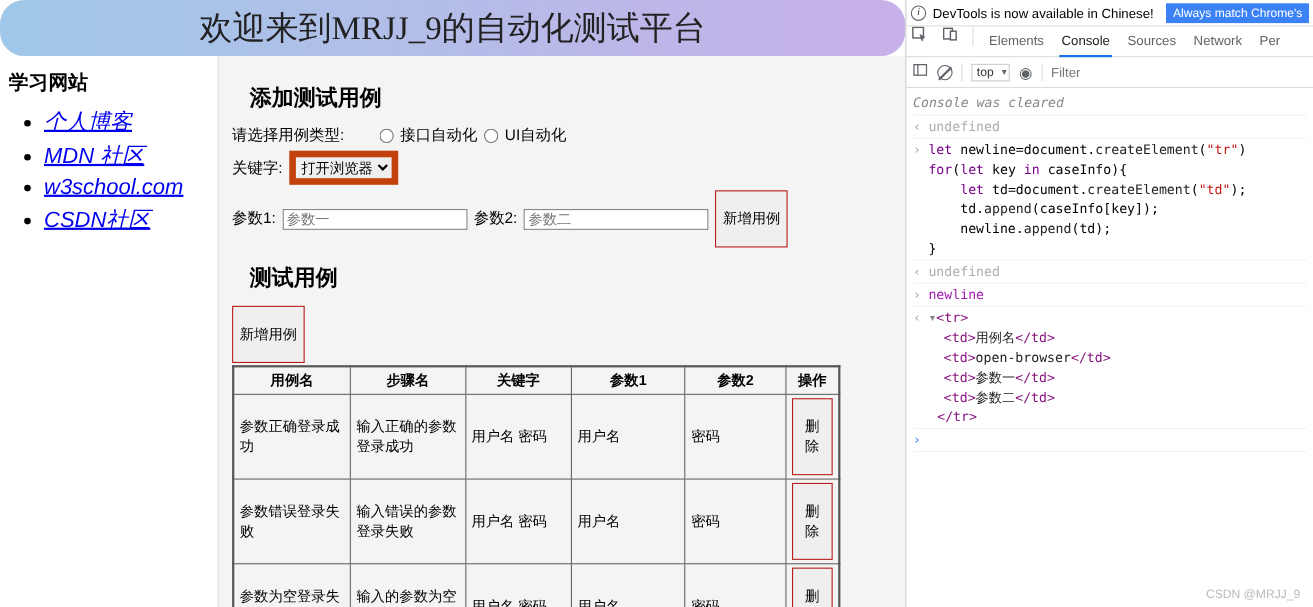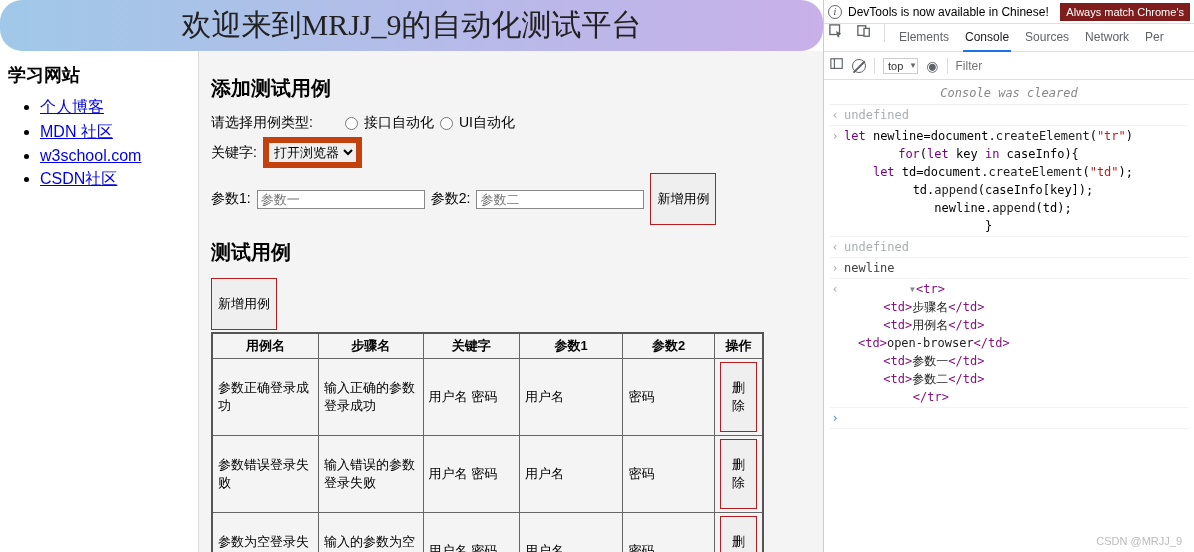--- a/index.html
+++ b/index.html
@@ -2,24 +2,24 @@
 <html><head>
   <meta charset="utf-8">
   <style>
     * { box-sizing: border-box; margin: 0; padding: 0; }
     body { font-family: Arial, sans-serif; font-size: 13px; width: 1194px; height: 552px; overflow: hidden; position: relative; }
     .header { background: linear-gradient(to right, #a0c8e8, #c8b0e8); padding: 5px 0; text-align: center; font-family: "SimSun", serif; font-size: 30px; color: #222; width: 823px; border-radius: 22px; }
     .main { display: flex; width: 823px; }
     .sidebar { width: 198px; padding: 12px 0; background: #fff; }
     .sidebar h3 { font-size: 18px; font-weight: bold; padding: 0 8px; margin-bottom: 10px; }
     .sidebar ul { list-style: disc; padding-left: 40px; }
-    .sidebar li { margin: 4px 0; font-size: 16px; }
+    .sidebar li { margin: 4px 0; font-size: 20px; font-style: italic; }
     .sidebar a { color: #0000ee; text-decoration: underline; }
     .content { flex: 1; padding: 10px 12px; background: #f4f4f4; border-left: 1px solid #ddd; }
-    .content h2 { font-size: 20px; font-weight: bold; margin: 14px 0 12px; }
+    .content h2 { font-size: 20px; font-weight: bold; margin: 14px 16px 12px; }
     .form-row { margin: 5px 0; display: flex; align-items: center; gap: 6px; flex-wrap: wrap; }
     .form-row label { font-size: 14px; }
     .form-row input[type="text"] { border: 1px solid #888; padding: 1px 3px; height: 19px; font-size: 13px; }
     .input-name { width: 168px; }
     .input-param { width: 168px; }
     .content select { border: 6px solid #c2410c; background: #efefef; font-size: 13px; padding: 1px; }
     .content button { border: 1px solid #b91c1c; background: #efefef; padding: 16px 6px; font-size: 13px; cursor: pointer; }
     .tbl { border-collapse: collapse; border: 2px solid #555; width: 553px; margin-top: 2px; }
     .tbl th, .tbl td { border: 1px solid #666; padding: 3px 5px; font-size: 13px; }
     .tbl th { text-align: center; font-weight: bold; background: #f4f4f4; }
@@ -27,34 +27,34 @@
     .col-step { width: 103px; }
     .col-kw { width: 95px; }
     .col-p1 { width: 102px; }
     .col-p2 { width: 90px; }
     .col-op { width: 48px; text-align: center; }
     .del-btn { border: 1px solid #888; background: #efefef; padding: 1px 4px; font-size: 12px; cursor: pointer; }
     
     .devtools { position: absolute; top: 0; right: 0; width: 371px; height: 552px; background: #fff; border-left: 1px solid #ccc; font-family: "Segoe UI", Arial, sans-serif; font-size: 12px; }
     .dt-banner { display: flex; align-items: center; height: 24px; border-bottom: 1px solid #ddd; padding: 0 4px; gap: 6px; }
     .info-icon { width: 14px; height: 14px; border: 1px solid #666; border-radius: 50%; display: inline-flex; align-items: center; justify-content: center; font-size: 10px; font-style: italic; font-family: serif; color: #444; }
-    .dt-banner-btn { background: #7f1d1d; color: #fff; padding: 3px 6px; font-size: 11px; margin-left: auto; }
+    .dt-banner-btn { background: #3b82f6; color: #fff; padding: 3px 6px; font-size: 11px; margin-left: auto; }
     .dt-tabs { display: flex; align-items: flex-start; height: 28px; border-bottom: 1px solid #ddd; padding: 0 4px; gap: 12px; color: #5f6368; }
     .dt-tabs .icon-btn { width: 16px; text-align: center; cursor: pointer; }
     .dt-tabs .tab { cursor: pointer; padding: 6px 2px; }
     .dt-tabs .tab.active { color: #202124; border-bottom: 2px solid #1a73e8; }
     .dt-toolbar { display: flex; align-items: center; height: 28px; border-bottom: 1px solid #ddd; padding: 0 6px; gap: 8px; color: #5f6368; }
     .dt-toolbar .filter { border: none; outline: none; font-size: 12px; width: 120px; color: #888; }
     .dt-toolbar .circ { width: 14px; height: 14px; border: 1.5px solid #5f6368; border-radius: 50%; position: relative; }
     .dt-toolbar .circ.slash::after { content: ""; position: absolute; width: 16px; height: 1.5px; background: #5f6368; top: 6px; left: -2px; transform: rotate(-45deg); }
     .dt-toolbar .dropdown { border: 1px solid #ccc; padding: 1px 14px 1px 4px; position: relative; font-size: 11px; color: #333; }
     .dt-toolbar .dropdown::after { content: "▾"; position: absolute; right: 2px; font-size: 9px; color: #666; }
     .dt-toolbar .eye { font-size: 14px; }
     .dt-toolbar .sep { width: 1px; height: 16px; background: #ddd; }
-    .console { padding: 2px 6px; font-family: Consolas, monospace; font-size: 12px; line-height: 1.5; text-align: center; }
+    .console { padding: 2px 6px; font-family: Consolas, monospace; font-size: 12px; line-height: 1.5; }
     .console .msg { color: #888; font-style: italic; padding: 2px 0; border-bottom: 1px solid #eee; }
     .console .row { padding: 1px 0; border-bottom: 1px solid #f2f2f2; display: flex; gap: 4px; }
     .console .arrow { color: #aaa; width: 10px; flex-shrink: 0; }
     .console .gray { color: #aaaeb3; }
     .console .code { white-space: pre; }
     .kw { color: #708; }
     .fn { color: #222; }
     .str { color: #c41a16; }
     .html-expand { padding-left: 14px; }
     .tag { color: #881280; }
@@ -205,28 +205,27 @@
     td.<span class="fn">append</span>(caseInfo[key]);
     newline.<span class="fn">append</span>(td);
 }</div>
       </div>
     <div class="row">
         <span class="arrow">‹</span>
         <span class="gray">undefined</span>
       </div>
     <div class="row">
         <span class="arrow">›</span>
-        <span style="color:#404040">newline</span>
+        <span style="color:#a21caf">newline</span>
       </div>
     <div class="row">
         <span class="arrow">‹</span>
       <div>
         <span style="color:#888">▾</span><span class="tag">&lt;tr&gt;</span>
         <div class="html-expand" id="tr-children">
-            <div><span class="tag">&lt;td&gt;</span><span class="txt">步骤名</span><span class="tag">&lt;/td&gt;</span></div>
             <div><span class="tag">&lt;td&gt;</span><span class="txt">用例名</span><span class="tag">&lt;/td&gt;</span></div>
             <div><span class="tag">&lt;td&gt;</span><span class="txt">open-browser</span><span class="tag">&lt;/td&gt;</span></div>
             <div><span class="tag">&lt;td&gt;</span><span class="txt">参数一</span><span class="tag">&lt;/td&gt;</span></div>
             <div><span class="tag">&lt;td&gt;</span><span class="txt">参数二</span><span class="tag">&lt;/td&gt;</span></div>
           </div>
         <span class="tag" style="padding-left:8px">&lt;/tr&gt;</span>
       </div>
     </div>
     <div class="row">
         <span class="arrow" style="color:#4285f4">›</span>

